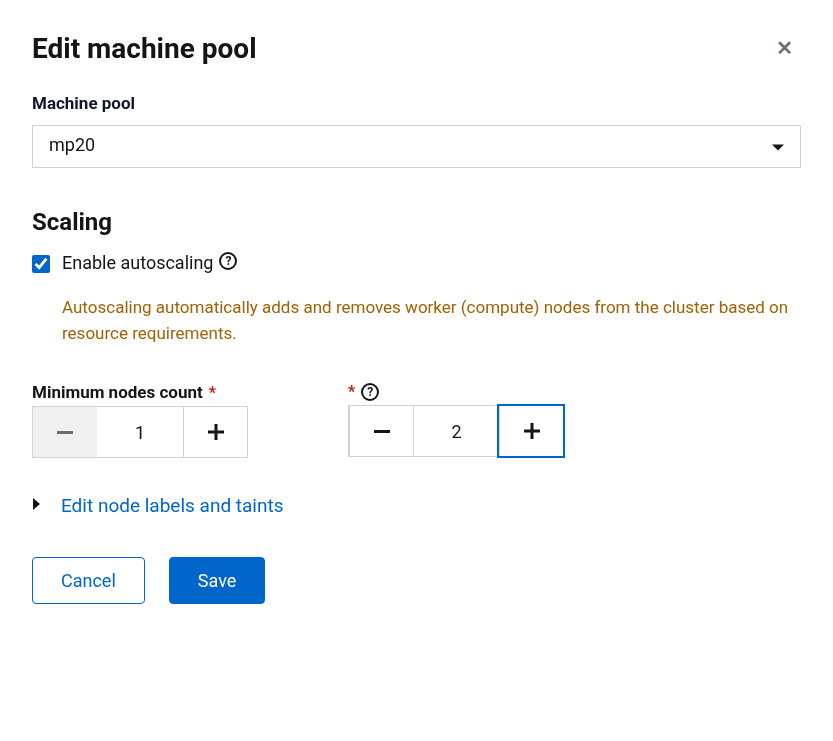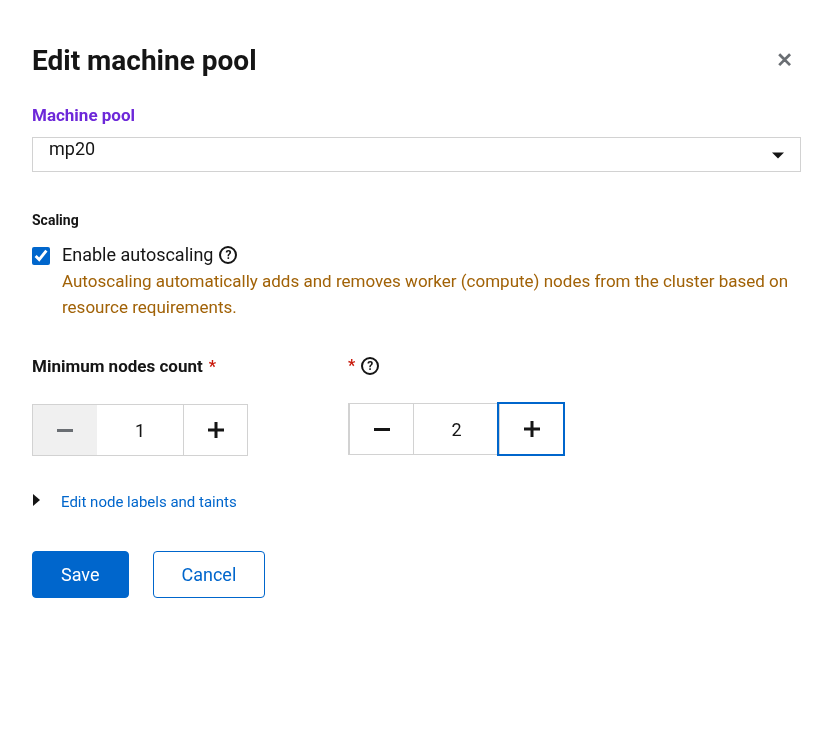--- a/index.html
+++ b/index.html
@@ -12,90 +12,89 @@
       background: #fff;
       color: #151515;
       padding: 32px;
       width: 833px;
     }
     .modal-header {
       display: flex;
       justify-content: space-between;
       align-items: flex-start;
       margin-bottom: 28px;
-      margin-top: 12px;
     }
     .modal-title {
       font-size: 28px;
       font-weight: 700;
       color: #151515;
     }
     .close-btn {
       background: none;
       border: none;
       cursor: pointer;
       font-size: 20px;
       color: #6a6e73;
       padding: 4px 8px;
       font-weight: bold;
     }
     .field-label {
       font-size: 17px;
       font-weight: 700;
-      color: #6d28d9;
+      color: #0f172a;
       display: block;
       margin-bottom: 12px;
     }
     .select-wrapper {
       position: relative;
       margin-bottom: 40px;
     }
     .select-field {
       width: 100%;
-      padding: 0 40px 12px 16px;
+      padding: 8px 40px 12px 16px;
       font-size: 18px;
       border: 1px solid #d2d2d2;
       background: #fff;
       cursor: pointer;
       text-align: left;
       font-family: inherit;
       color: #151515;
     }
     .select-caret {
       position: absolute;
       right: 16px;
       top: 50%;
       transform: translateY(-50%);
       pointer-events: none;
     }
     .section-heading {
-      font-size: 14px;
+      font-size: 24px;
       font-weight: 700;
       margin-bottom: 16px;
     }
     .checkbox-row {
       display: flex;
       align-items: flex-start;
       gap: 12px;
       margin-bottom: 8px;
     }
     .checkbox {
       width: 18px;
       height: 18px;
       margin-top: 3px;
       accent-color: #0066cc;
     }
     .checkbox-content {
       flex: 1;
     }
     .checkbox-label-row {
       display: flex;
-      align-items: center;
+      align-items: flex-start;
       gap: 6px;
-      margin-bottom: 4px;
+      margin-bottom: 22px;
     }
     .checkbox-label {
       font-size: 18px;
       color: #151515;
     }
     .help-icon {
       display: inline-flex;
       align-items: center;
       justify-content: center;
       width: 18px;
@@ -119,21 +118,21 @@
       margin-bottom: 36px;
     }
     .stepper-group {
       display: flex;
       flex-direction: column;
     }
     .stepper-label-row {
       display: flex;
       align-items: center;
       gap: 6px;
-      margin-bottom: 28px;
+      margin-bottom: 4px;
     }
     .stepper-label {
       font-size: 17px;
       font-weight: 700;
       color: #151515;
     }
     .required-asterisk {
       color: #c9190b;
       font-size: 16px;
       font-weight: 700;
@@ -193,21 +192,21 @@
       gap: 20px;
       margin-bottom: 40px;
     }
     .expand-chevron {
       font-size: 16px;
       font-weight: bold;
       cursor: pointer;
     }
     .expand-link {
       color: #0066cc;
-      font-size: 15px;
+      font-size: 19px;
       cursor: pointer;
       background: none;
       border: none;
       font-family: inherit;
     }
     .button-row {
       display: flex;
       gap: 24px;
     }
     .btn {
@@ -311,15 +310,15 @@
 <div class="expand-link-row">
   <span class="expand-chevron">
     <svg width="9" height="14" viewBox="0 0 9 14">
         <path d="M1 1 L8 7 L1 13 Z" fill="#151515"></path>
       </svg>
   </span>
   <button class="expand-link">Edit node labels and taints</button>
 </div>
 
 <div class="button-row">
+  <button class="btn btn-secondary">Cancel</button>
   <button class="btn btn-primary">Save</button>
-  <button class="btn btn-secondary">Cancel</button>
 </div>
 
 </body></html>

